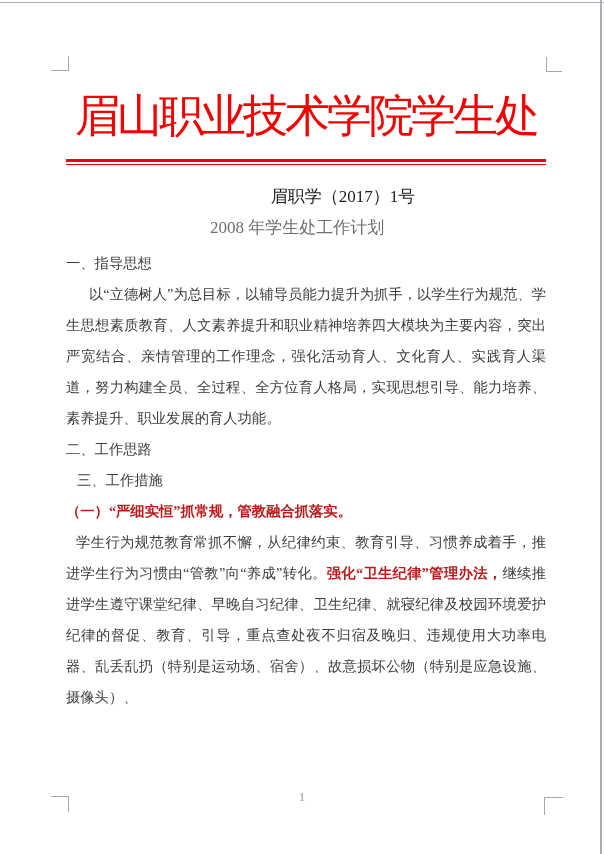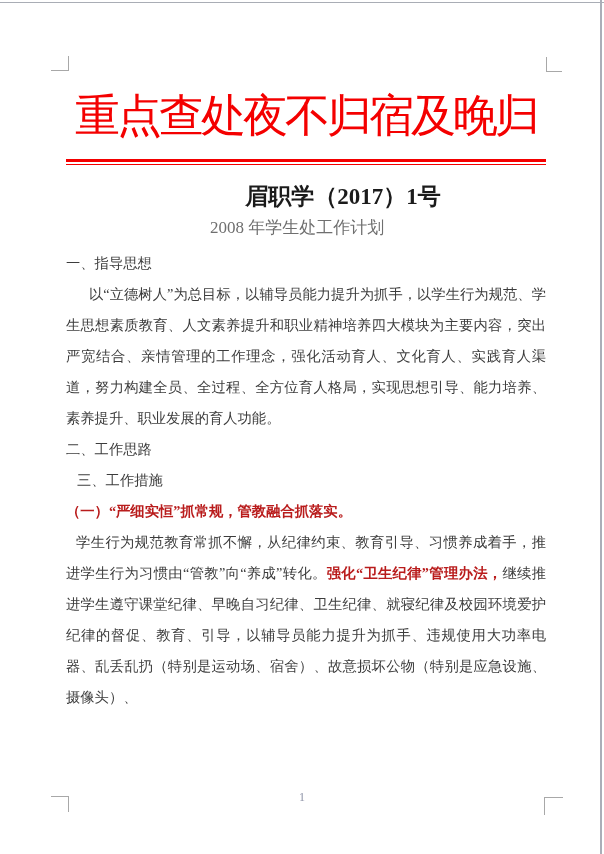--- a/index.html
+++ b/index.html
@@ -28,22 +28,22 @@
     color:#f40000;font-weight:400;white-space:nowrap;
   }
   .red-rule{
     position:absolute;top:159px;left:66px;width:480px;height:2px;
     border-top:3px solid #f40000;border-bottom:1px solid #f40000;
     background:transparent;
   }
   
   .doc-number{
     position:absolute;top:186px;left:103px;width:480px;
-    text-align:center;font-size:23px;line-height:22px;
-    font-weight:700;color:#1b1b1b;
+    text-align:center;font-size:17px;line-height:22px;
+    font-weight:400;color:#1b1b1b;
   }
   .doc-title{
     position:absolute;top:216px;left:57px;width:480px;
     text-align:center;font-size:17px;line-height:23px;
     color:#6f6f6f;font-weight:400;
   }
   
   .article{
     position:absolute;top:248px;left:66px;width:480px;
     font-size:14.3px;line-height:31px;color:#3c3c3c;
@@ -64,32 +64,32 @@
 <div class="page">
 
   <div class="edge-top"></div>
   <div class="edge-right"></div>
 
   <div class="mark mark-tl"></div>
   <div class="mark mark-tr"></div>
   <div class="mark mark-bl"></div>
   <div class="mark mark-br"></div>
 
-  <div class="letterhead-title">重点查处夜不归宿及晚归</div>
+  <div class="letterhead-title">眉山职业技术学院学生处</div>
 
   <div class="red-rule"></div>
 
   <div class="doc-number">眉职学（2017）1号</div>
 
   <div class="doc-title">2008 年学生处工作计划</div>
 
   <div class="article">
       <p class="section-heading" style="text-indent: 0px;"><span>一、指导思想</span></p>
       <p class="body" style="text-indent: 23px;"><span>以“立德树人”为总目标，以辅导员能力提升为抓手，以学生行为规范、学生思想素质教育、人文素养提升和职业精神培养四大模块为主要内容，突出严宽结合、亲情管理的工作理念，强化活动育人、文化育人、实践育人渠道，努力构建全员、全过程、全方位育人格局，实现思想引导、能力培养、素养提升、职业发展的育人功能。</span></p>
       <p class="section-heading" style="text-indent: 0px;"><span>二、工作思路</span></p>
       <p class="section-heading" style="text-indent: 11px;"><span>三、工作措施</span></p>
       <p class="sub-heading-bold" style="text-indent: 0px;"><span class="bold">（一）“严细实恒”抓常规，管教融合抓落实。</span></p>
-      <p class="body" style="text-indent: 10px;"><span>学生行为规范教育常抓不懈，从纪律约束、教育引导、习惯养成着手，推进学生行为习惯由“管教”向“养成”转化。</span><span class="bold">强化“卫生纪律”管理办法，</span><span>继续推进学生遵守课堂纪律、早晚自习纪律、卫生纪律、就寝纪律及校园环境爱护纪律的督促、教育、引导，以辅导员能力提升为抓手、违规使用大功率电器、乱丢乱扔（特别是运动场、宿舍）、故意损坏公物（特别是应急设施、摄像头）、</span></p>
+      <p class="body" style="text-indent: 10px;"><span>学生行为规范教育常抓不懈，从纪律约束、教育引导、习惯养成着手，推进学生行为习惯由“管教”向“养成”转化。</span><span class="bold">强化“卫生纪律”管理办法，</span><span>继续推进学生遵守课堂纪律、早晚自习纪律、卫生纪律、就寝纪律及校园环境爱护纪律的督促、教育、引导，重点查处夜不归宿及晚归、违规使用大功率电器、乱丢乱扔（特别是运动场、宿舍）、故意损坏公物（特别是应急设施、摄像头）、</span></p>
     </div>
 
   <div class="footer-page-number">1</div>
 
 </div>
 
 </body></html>

